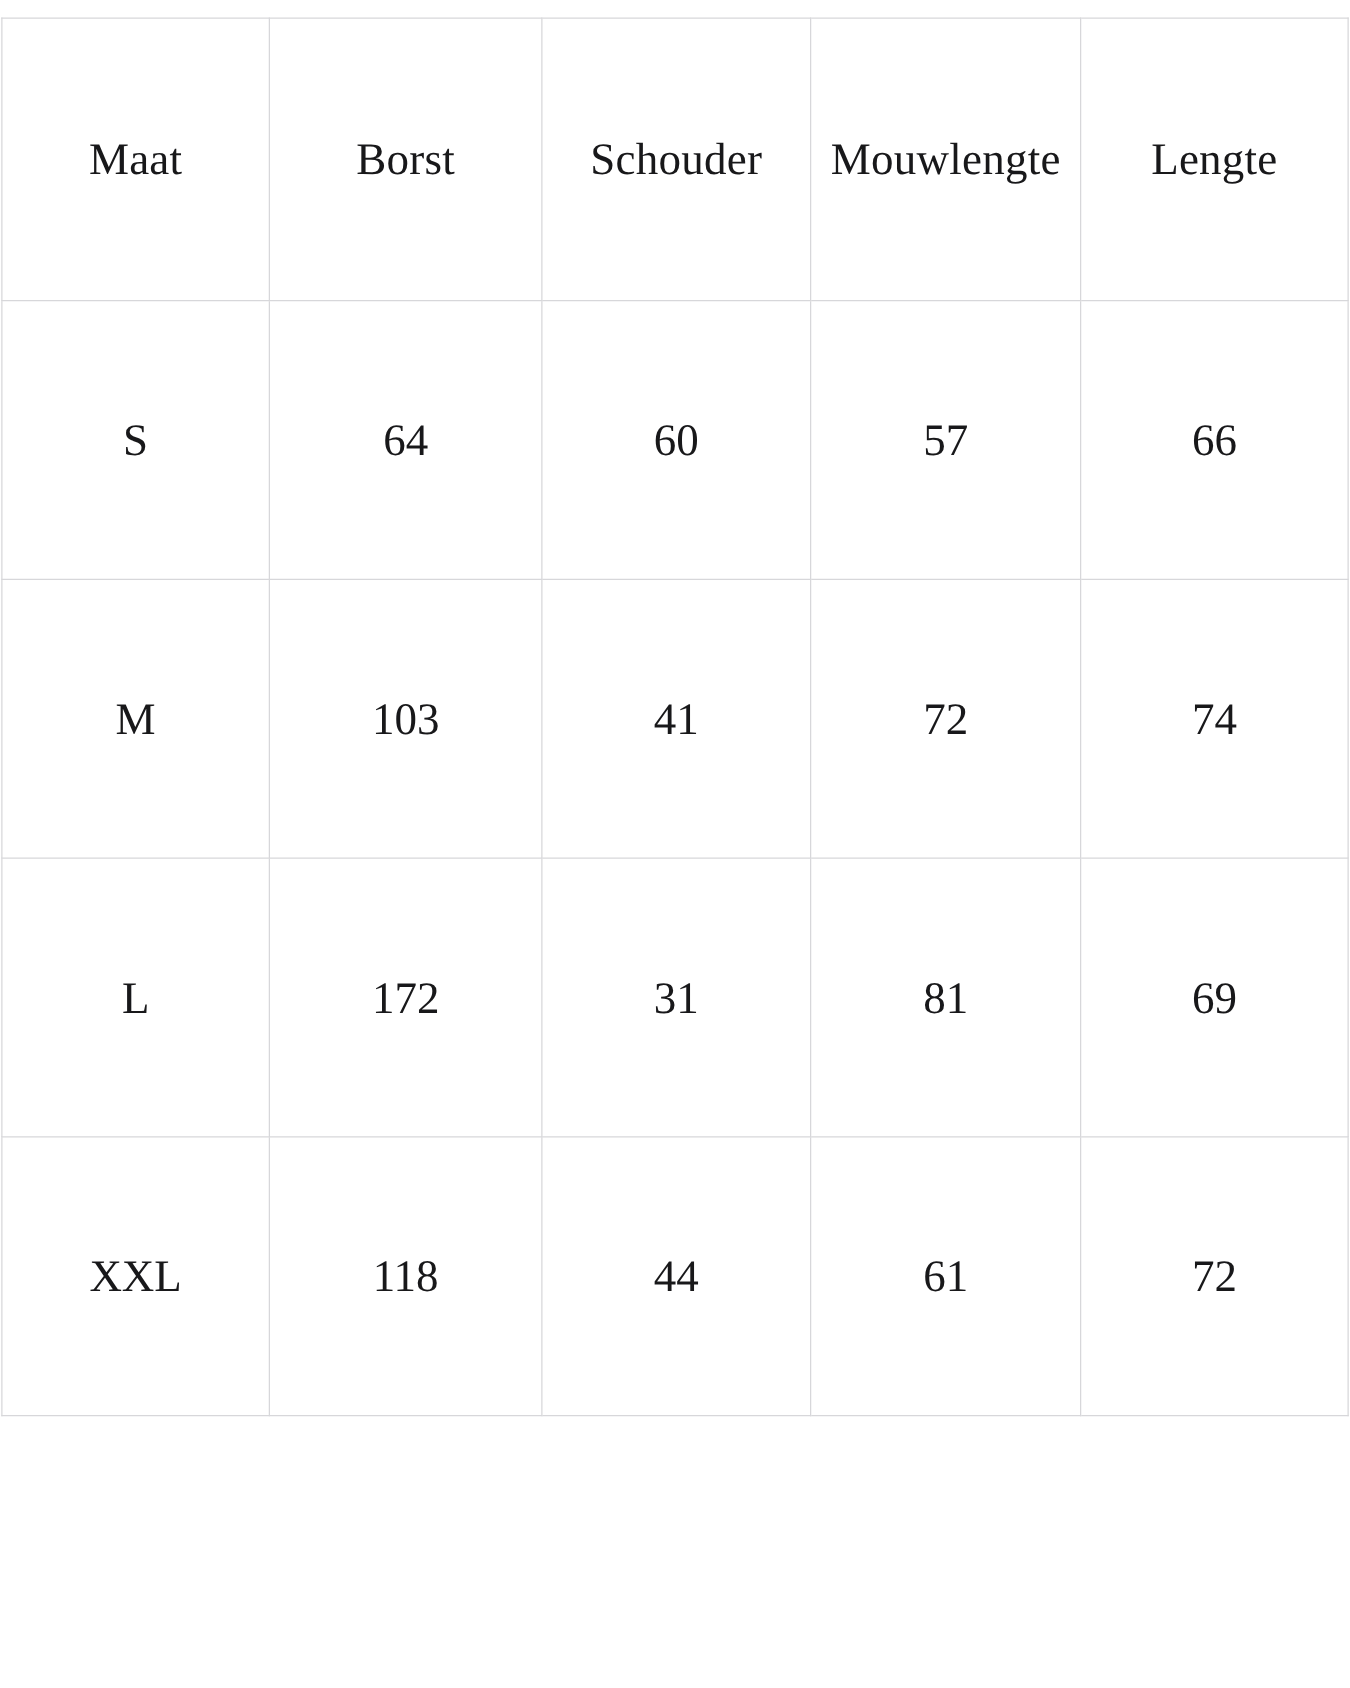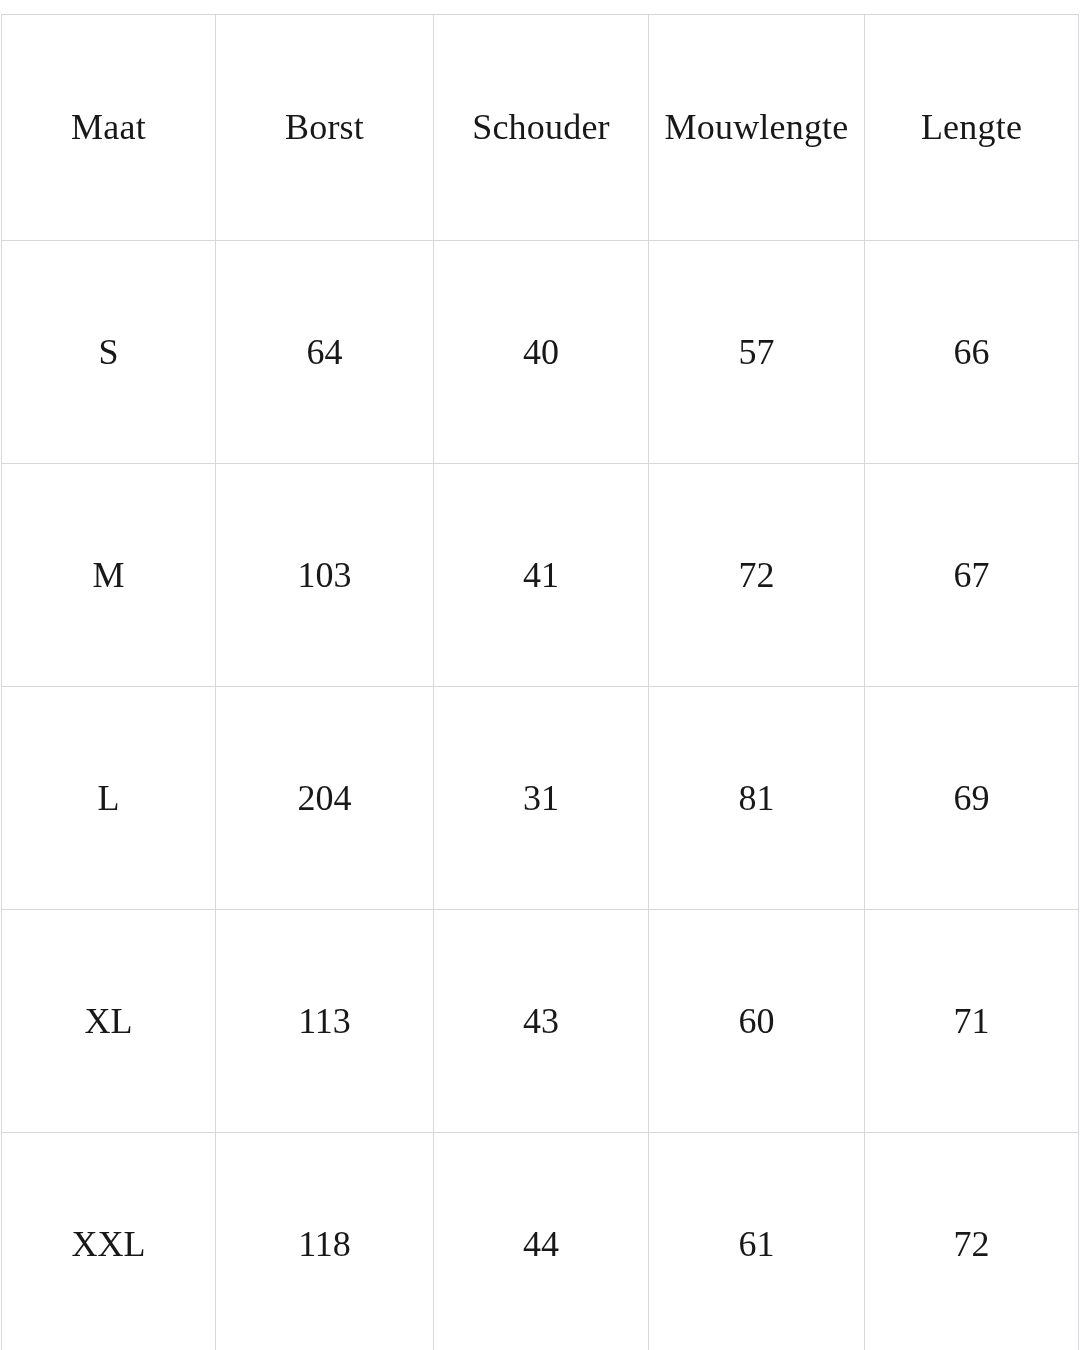--- a/index.html
+++ b/index.html
@@ -87,44 +87,37 @@
           <th>Borst</th>
           <th>Schouder</th>
           <th>Mouwlengte</th>
           <th>Lengte</th>
         </tr>
       </thead>
       <tbody>
         <tr>
           <td>S</td>
           <td>64</td>
-          <td>40</td>
+          <td>60</td>
           <td>57</td>
           <td>66</td>
         </tr>
         <tr>
           <td>M</td>
           <td>103</td>
           <td>41</td>
           <td>72</td>
-          <td>67</td>
+          <td>74</td>
         </tr>
         <tr>
           <td>L</td>
-          <td>204</td>
+          <td>172</td>
           <td>31</td>
           <td>81</td>
           <td>69</td>
-        </tr>
-        <tr>
-          <td>XL</td>
-          <td>113</td>
-          <td>43</td>
-          <td>60</td>
-          <td>71</td>
         </tr>
         <tr>
           <td>XXL</td>
           <td>118</td>
           <td>44</td>
           <td>61</td>
           <td>72</td>
         </tr>
       </tbody>
     </table>

